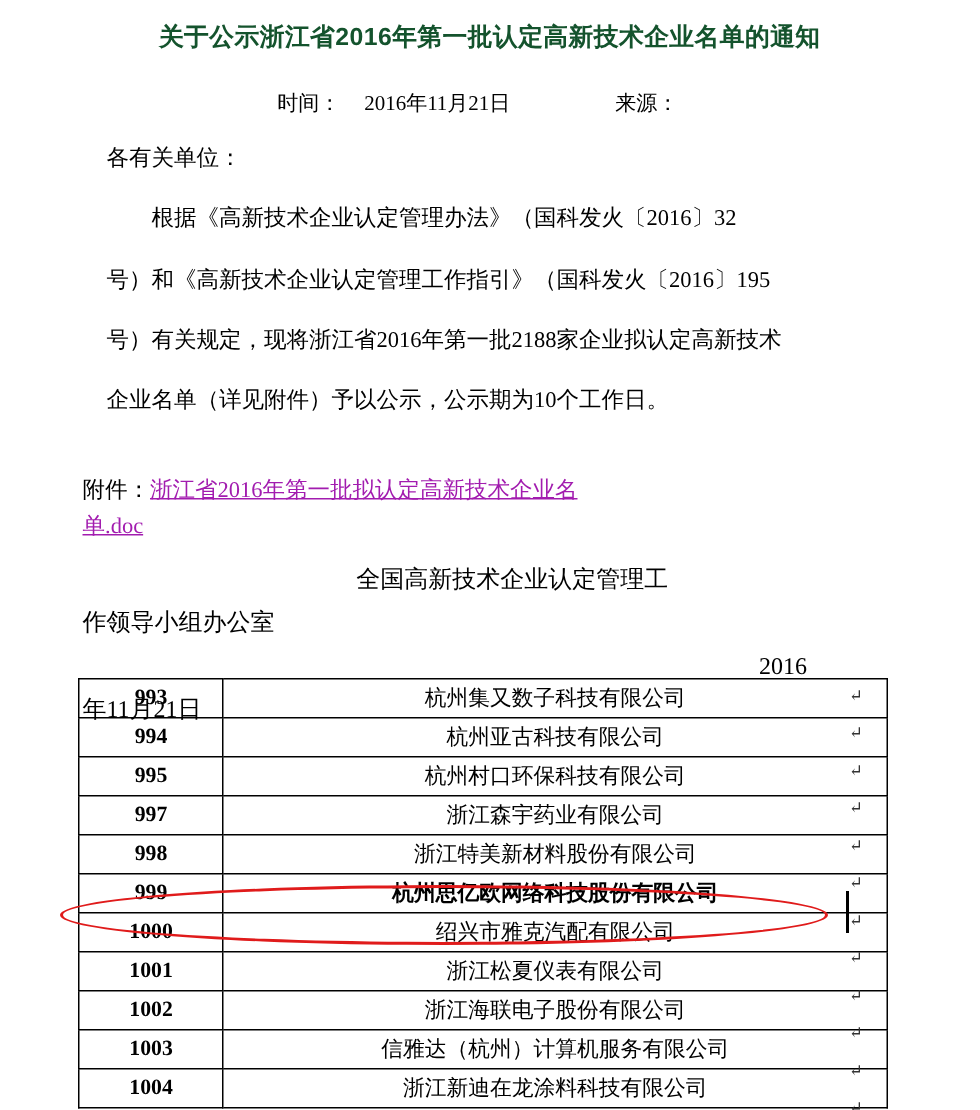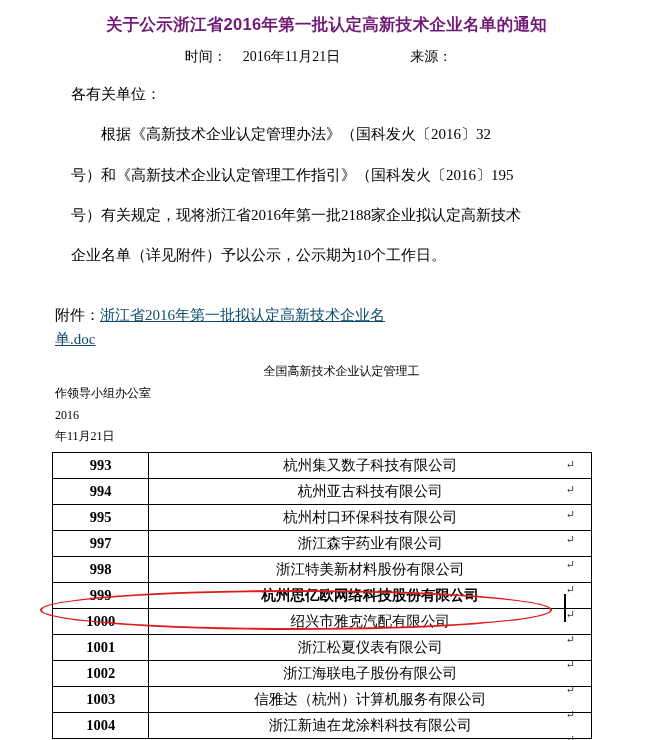--- a/index.html
+++ b/index.html
@@ -17,33 +17,33 @@
   }
   .page {
     position: relative;
     width: 653px;
     height: 740px;
   }
 
   
   .doc-title {
     text-align: center;
-    color: #701a75;
+    color: #14532d;
     font-weight: bold;
     font-size: 16.5px;
     letter-spacing: 0.3px;
     padding-top: 14px;
     font-family: "Liberation Sans", "DejaVu Sans", sans-serif;
   }
   .meta-row {
     display: flex;
     justify-content: center;
     align-items: center;
     gap: 16px;
-    margin-top: 12px;
+    margin-top: 24px;
     font-size: 14px;
   }
   .meta-gap { display: inline-block; width: 38px; }
 
   
   .body-block {
     margin: 14px 55px 0 55px;
     font-size: 15px;
     line-height: 1.62;
   }
@@ -56,32 +56,32 @@
     text-indent: 3em;
   }
 
   
   .attach {
     margin: 36px 55px 0 55px;
     font-size: 15px;
     line-height: 1.6;
   }
   .attach-link {
-    color: #0c4a6e;
+    color: #a21caf;
   }
 
   
   .sig {
     margin: 10px 55px 0 55px;
-    font-size: 12px;
+    font-size: 16px;
     line-height: 1.8;
     position: relative;
   }
   .sig-right2 {
-    text-align: left;
+    text-align: right;
     padding-right: 60px;
   }
   .sig-center {
     text-align: center;
     padding-left: 30px;
   }
 
   
   .table-wrap {
     position: absolute;

